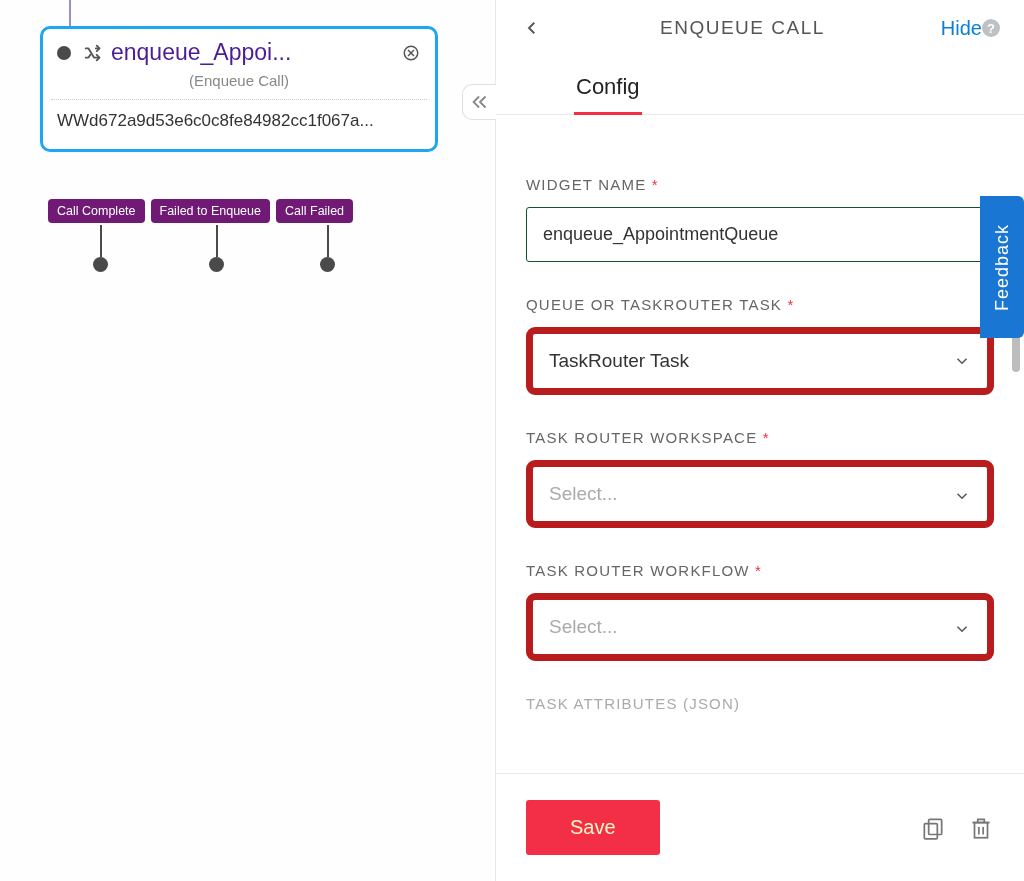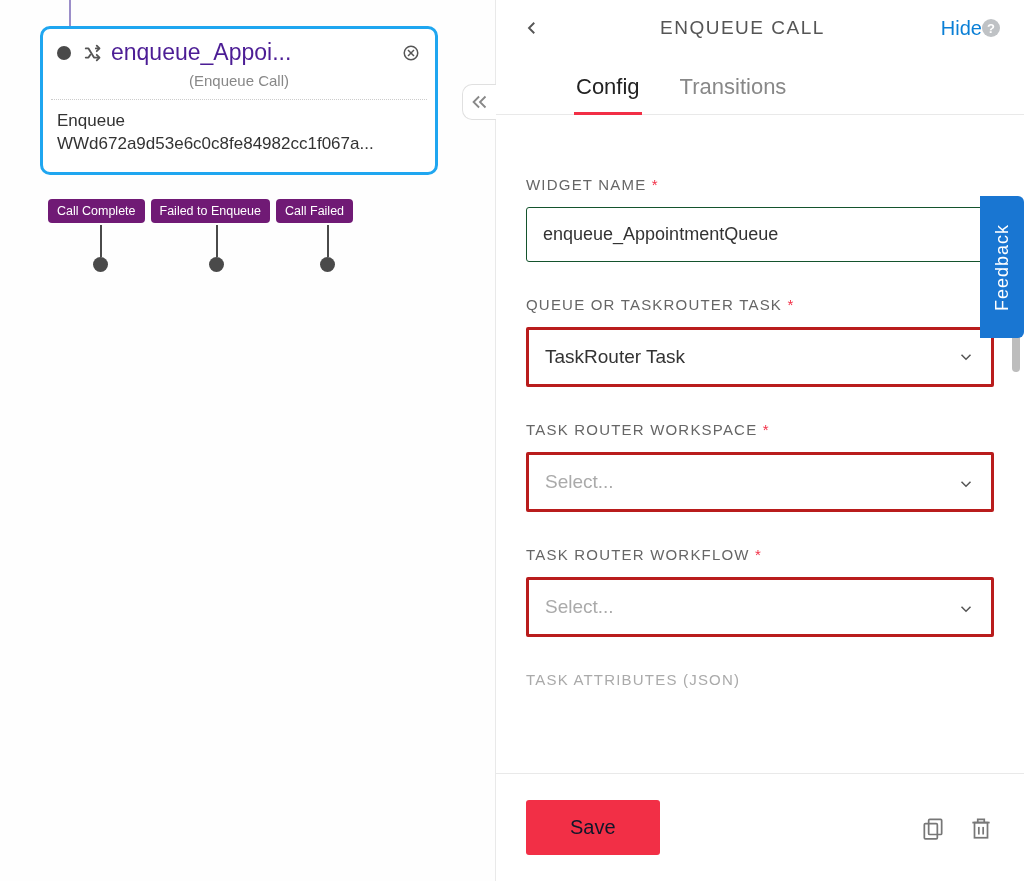--- a/index.html
+++ b/index.html
@@ -238,22 +238,22 @@
   width: 100%;
   border: 1px solid #14532d;
   border-radius: 3px;
   padding: 16px 16px;
   font-size: 18px;
   color: #333;
   margin-bottom: 34px;
 }
 .select-box {
   width: 100%;
-  border: 3px solid #b91c1c;
-  border-radius: 2px;
+  border: 7px solid #b91c1c;
+  border-radius: 9px;
   padding: 16px 16px;
   font-size: 19px;
   color: #333;
   margin-bottom: 34px;
   display: flex;
   align-items: center;
   justify-content: space-between;
   cursor: pointer;
 }
 .select-box.placeholder { color: #aaa; align-items: flex-end; }
@@ -274,21 +274,21 @@
   height: 108px;
   border-top: 1px solid #e9e9e9;
   display: flex;
   align-items: center;
   padding: 0 30px;
   justify-content: space-between;
   background: #fff;
 }
 .save-btn {
   background: #f22f46;
-  color: #0f172a;
+  color: #fef9c3;
   font-size: 20px;
   border: none;
   padding: 16px 44px;
   border-radius: 3px;
   cursor: pointer;
 }
 .footer-icons {
   display: flex;
   gap: 22px;
   align-items: center;
@@ -353,21 +353,20 @@
         <svg viewBox="0 0 24 24" width="18" height="18" fill="none" stroke="#555" stroke-width="2">
           <circle cx="12" cy="12" r="9"></circle>
             <line x1="8" y1="8" x2="16" y2="16"></line>
             <line x1="16" y1="8" x2="8" y2="16"></line>
         </svg>
       </div>
     </div>
     <div class="widget-subtitle">(Enqueue Call)</div>
     <div class="widget-divider"></div>
     <div class="widget-body">
-      <div>Enqueue</div>
       <div>WWd672a9d53e6c0c8fe84982cc1f067a...</div>
     </div>
   </div>
 
   <div class="chips">
     <div class="chip">Call Complete</div>
     <div class="chip">Failed to Enqueue</div>
     <div class="chip">Call Failed</div>
   </div>
 
@@ -395,21 +394,20 @@
     </div>
     <div class="panel-title">ENQUEUE CALL</div>
     <div class="hide-group">
       <span class="hide-link">Hide</span>
       <span class="help-icon">?</span>
     </div>
   </div>
 
   <div class="tabs">
     <div class="tab active">Config</div>
-    <div class="tab">Transitions</div>
   </div>
 
   <div class="form-scroll">
     <div class="field-label">
       <span>WIDGET NAME</span> <span class="req">*</span>
     </div>
     <input class="text-input" value="enqueue_AppointmentQueue" style="">
 
     <div class="field-label">
       <span>QUEUE OR TASKROUTER TASK</span> <span class="req">*</span>

